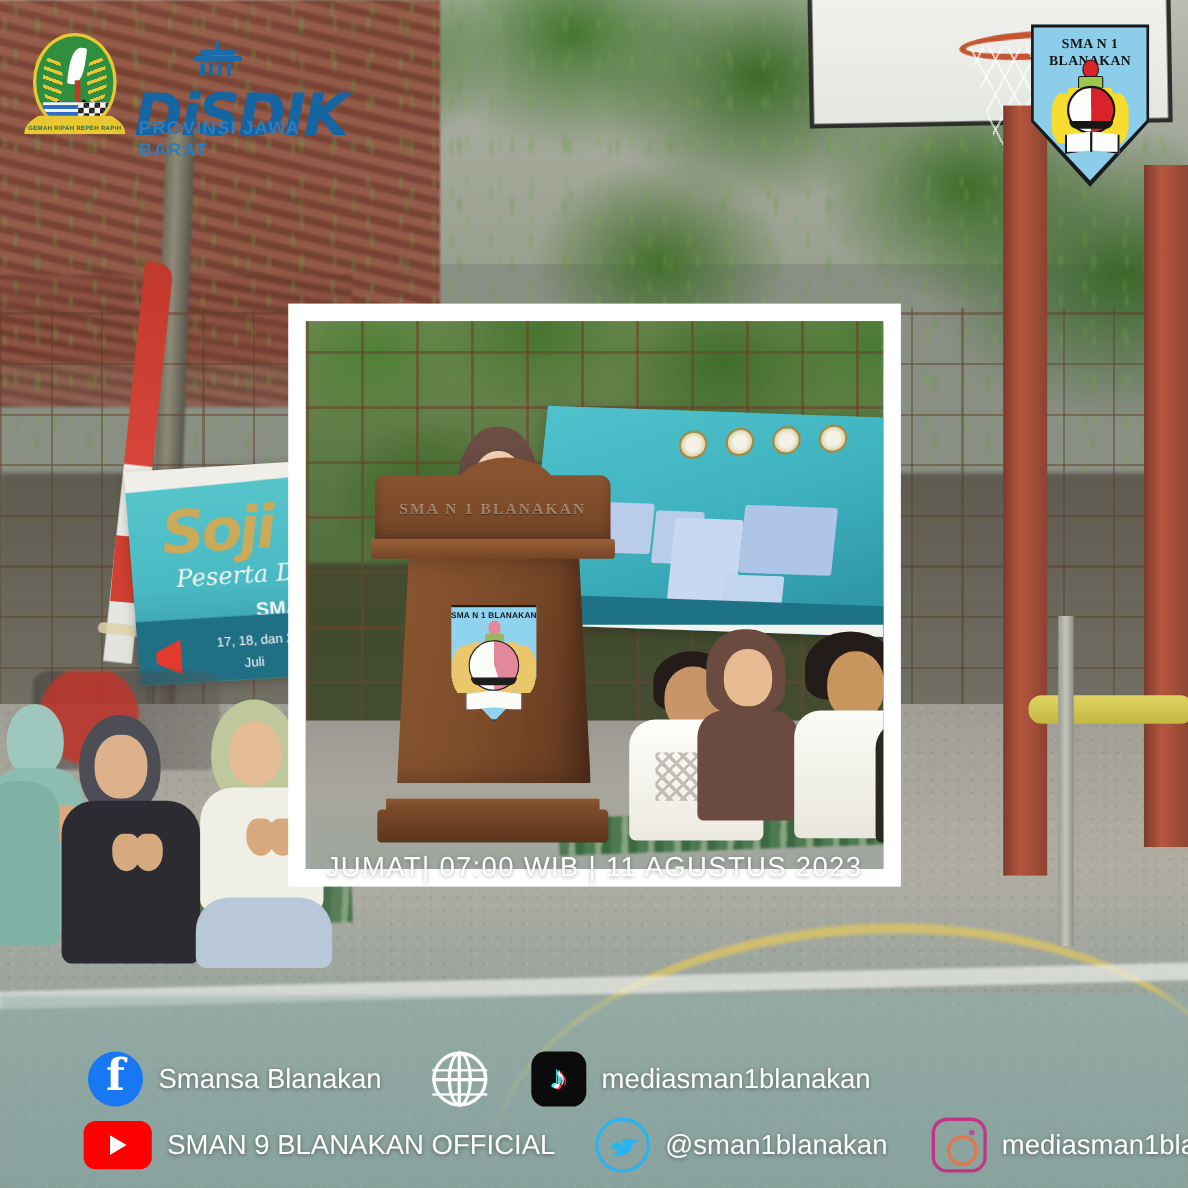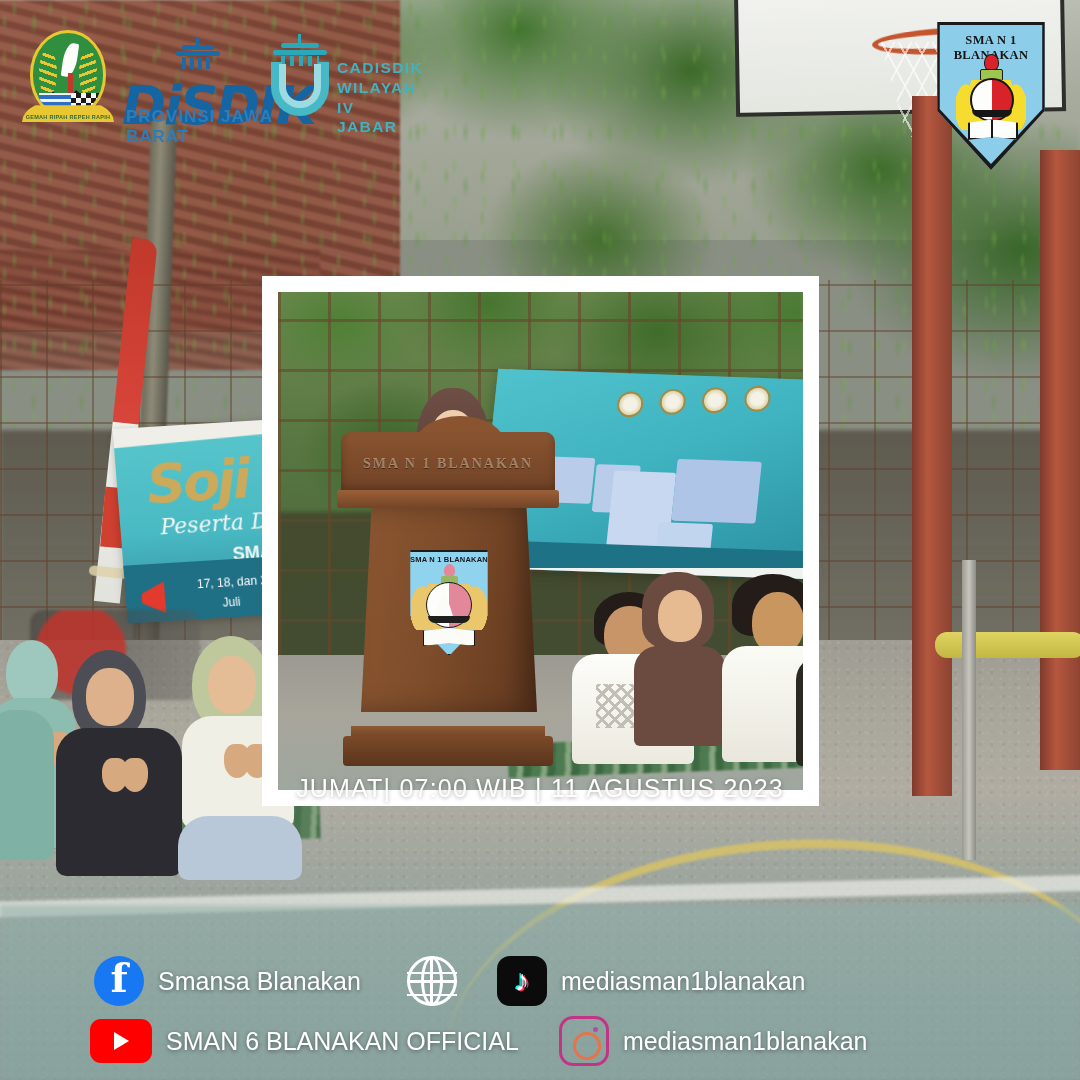--- a/index.html
+++ b/index.html
@@ -531,21 +531,21 @@
     margin-top:22px;
     font-family:"Liberation Sans", sans-serif;
     font-size:25px;
     letter-spacing:1.2px;
     color:#ffffff;
     text-shadow:0 1px 4px rgba(0,0,0,.35);
   }
 
   
   #footer{
-    position:absolute; left:14px; bottom:14px; width:968px;
+    position:absolute; left:0; bottom:14px; width:968px;
     padding:0 76px;
   }
   .soc-row{ display:flex; align-items:center; }
   .soc-row.r1{ justify-content:flex-start; gap:0; margin-bottom:10px; }
   .soc-item{ display:flex; align-items:center; }
   .soc-label{
     color:#ffffff; font-size:25px; margin-left:14px;
     font-family:"Liberation Sans", sans-serif;
     text-shadow:0 1px 4px rgba(0,0,0,.45);
     white-space:nowrap;
@@ -781,35 +781,20 @@
     <div class="ld-gedung">
       <div class="ld-spire"></div>
       <div class="ld-roof2"></div>
       <div class="ld-roof1"></div>
       <div class="ld-pillars"></div>
     </div>
     <div class="ld-word">DiSDIK</div>
     <div class="ld-sub">PROVINSI JAWA BARAT</div>
   </div>
 
-  <div class="logo-cadis">
-    <div class="lc-cap">
-      <div class="lc-cap-sp"></div>
-      <div class="lc-cap-r2"></div>
-      <div class="lc-cap-r1"></div>
-      <div class="lc-cap-pl"></div>
-    </div>
-    <div class="lc-u"></div>
-    <div class="lc-u2"></div>
-    <div class="lc-text">
-      <div>CADISDIK</div>
-      <div>WILAYAH IV</div>
-      <div>JABAR</div>
-    </div>
-  </div>
 
   <div class="school-logo">
     <div class="sl-shield"></div>
     <div class="sl-shield-edge"></div>
     <div class="sl-title">SMA N 1 BLANAKAN</div>
     <div class="sl-torch">
       <div class="sl-flame"></div>
       <div class="sl-cup"></div>
     </div>
     <div class="sl-fan"></div>
@@ -841,21 +826,25 @@
       </div>
       <div class="soc-item" style="margin-left:40px;">
         <span class="ic ic-tt"></span>
         <span class="soc-label">mediasman1blanakan</span>
       </div>
     </div>
 
     <div class="soc-row r2">
       <div class="soc-item">
         <span class="ic ic-yt"></span>
-        <span class="soc-label">SMAN 6 BLANAKAN OFFICIAL</span>
+        <span class="soc-label">SMAN 9 BLANAKAN OFFICIAL</span>
+      </div>
+      <div class="soc-item" style="margin-left:36px;">
+        <span class="ic ic-tw"></span>
+        <span class="soc-label">@sman1blanakan</span>
       </div>
       <div class="soc-item" style="margin-left:40px;">
         <span class="ic ic-ig">
           <span class="dot"></span>
         </span>
         <span class="soc-label">mediasman1blanakan</span>
       </div>
     </div>
 
   </div>

